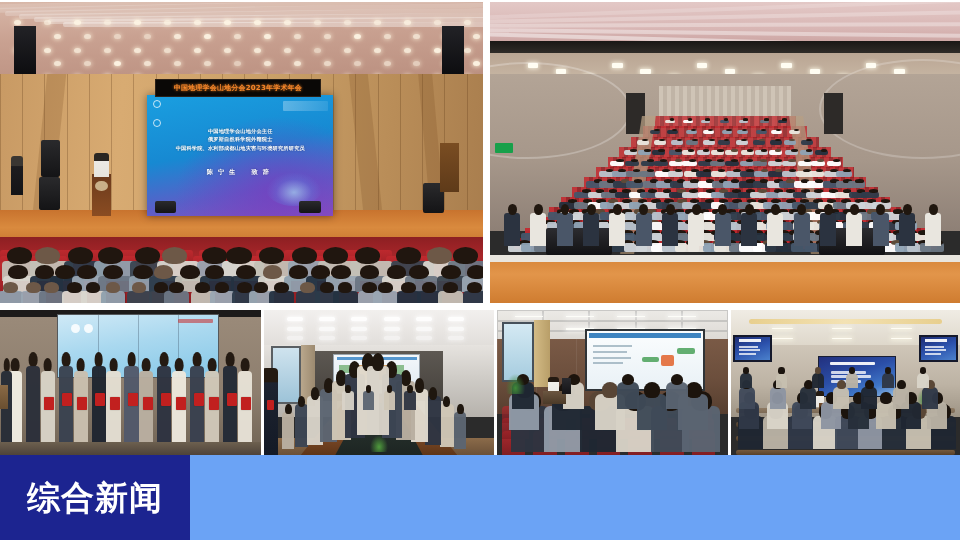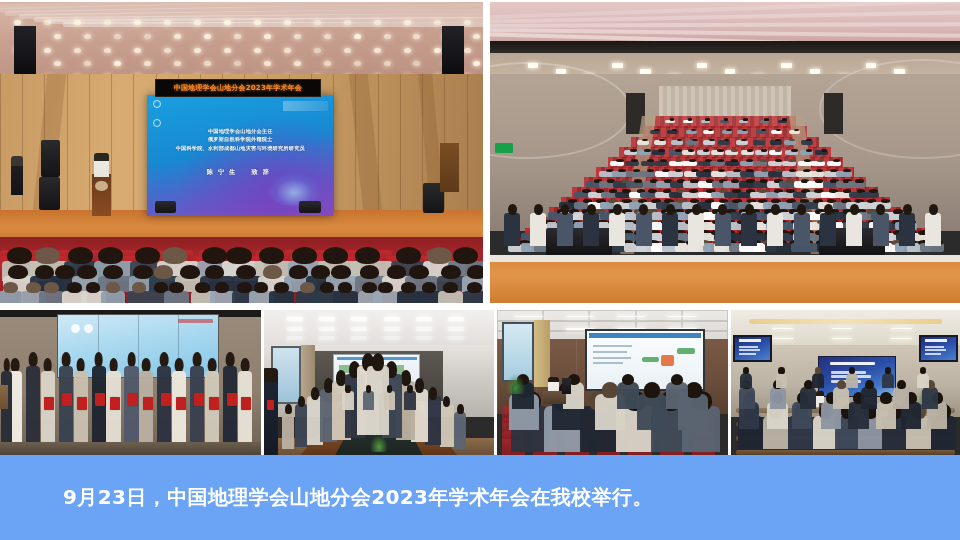--- a/index.html
+++ b/index.html
@@ -1682,18 +1682,18 @@
           <div style="position: absolute; left: 66.0017%; bottom: 46%; width: 5.04%; height: 10.71%; background: rgb(47, 56, 71); border-radius: 5px 5px 0px 0px; opacity: 0.97;"></div>
           <div style="position: absolute; left: 67.1987%; bottom: 55.765%; width: 2.772%; height: 4.725%; border-radius: 50% 50% 42% 42%; background: rgb(27, 20, 14);"></div>
           <div style="position: absolute; left: 81.3783%; bottom: 46%; width: 5.04%; height: 10.71%; background: rgb(217, 212, 200); border-radius: 5px 5px 0px 0px; opacity: 0.97;"></div>
           <div style="position: absolute; left: 82.5753%; bottom: 55.765%; width: 2.772%; height: 4.725%; border-radius: 50% 50% 42% 42%; background: rgb(27, 20, 14);"></div>
         </div>
     </div>
 
   </div>
 
   <div class="caption-bar" style="background: rgb(107, 163, 245);">
-    <div class="caption-body" style="background: rgb(107, 163, 245);">
-      <span>9月23日，中国地理学会山地分会2023年学术年会在我校举行。</span>
+    <div class="caption-tag" style="background: rgb(28, 36, 144);">
+      <span>综合新闻</span>
     </div>
   </div>
 
 </div>
 
 </body></html>

